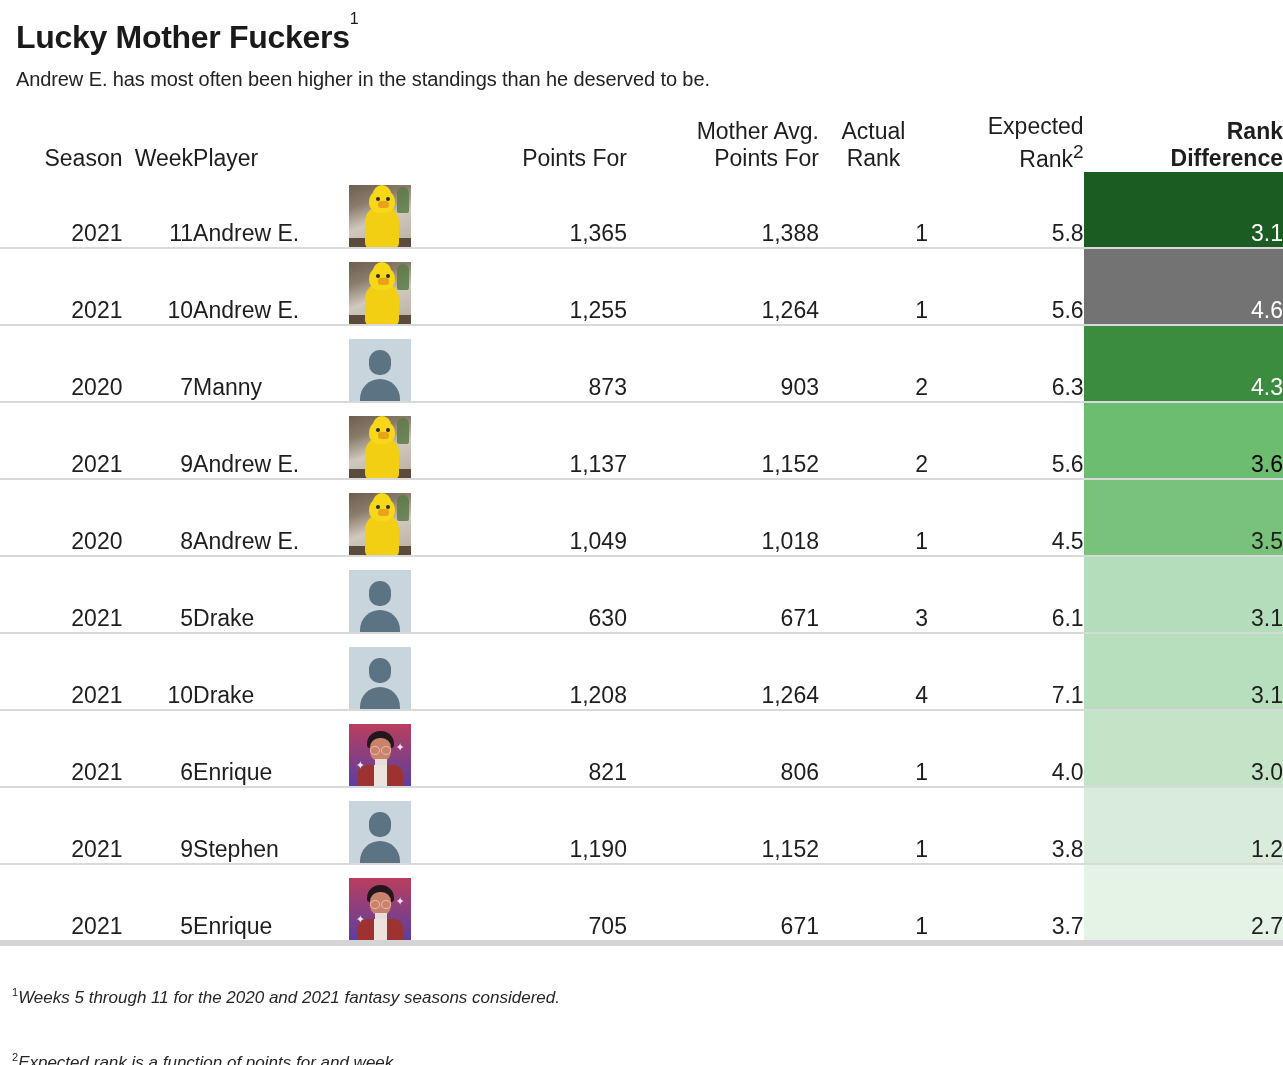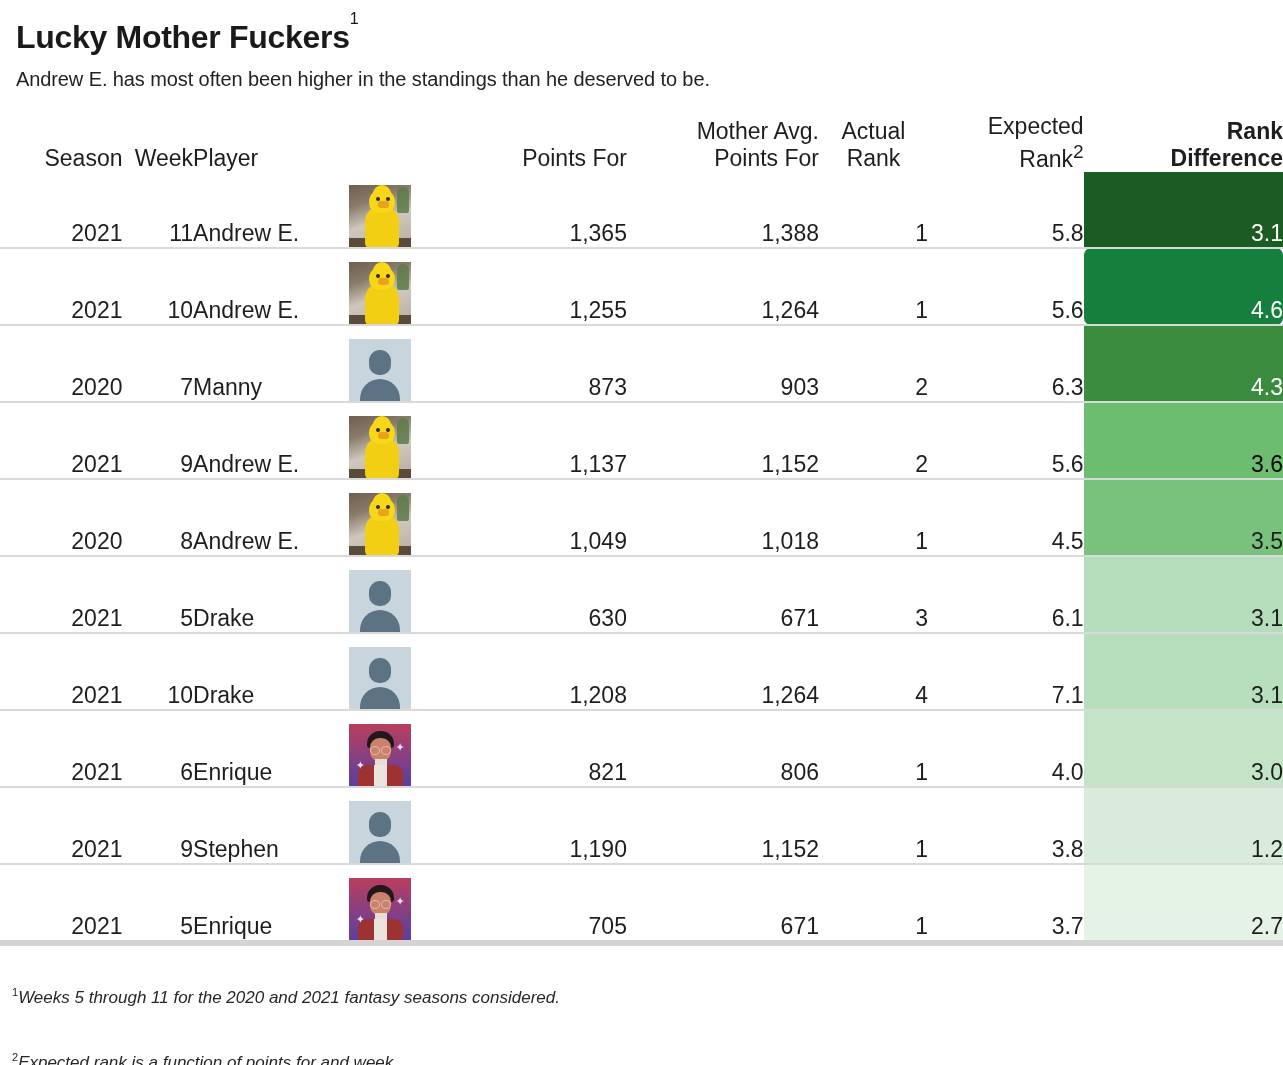--- a/index.html
+++ b/index.html
@@ -255,21 +255,21 @@
               <span class="bird-head"></span>
               <span class="bird-beak"></span>
               <span class="bird-eye-l"></span>
               <span class="bird-eye-r"></span>
             </span>
           </td>
           <td class="num">1,255</td>
           <td class="num">1,264</td>
           <td class="num">1</td>
           <td class="num">5.6</td>
-          <td class="diff" style="background: #15803d; color: rgb(255, 255, 255); border-radius: 7px;">4.6</td>
+          <td class="diff" style="background: #737373; color: rgb(255, 255, 255);">4.6</td>
         </tr>
         <tr>
           <td class="season">2020</td>
           <td class="week">7</td>
           <td class="player">Manny</td>
           <td class="avatar">
             <span class="avatar-box av-default">
               <span class="head"></span>
               <span class="body"></span>
             </span>

